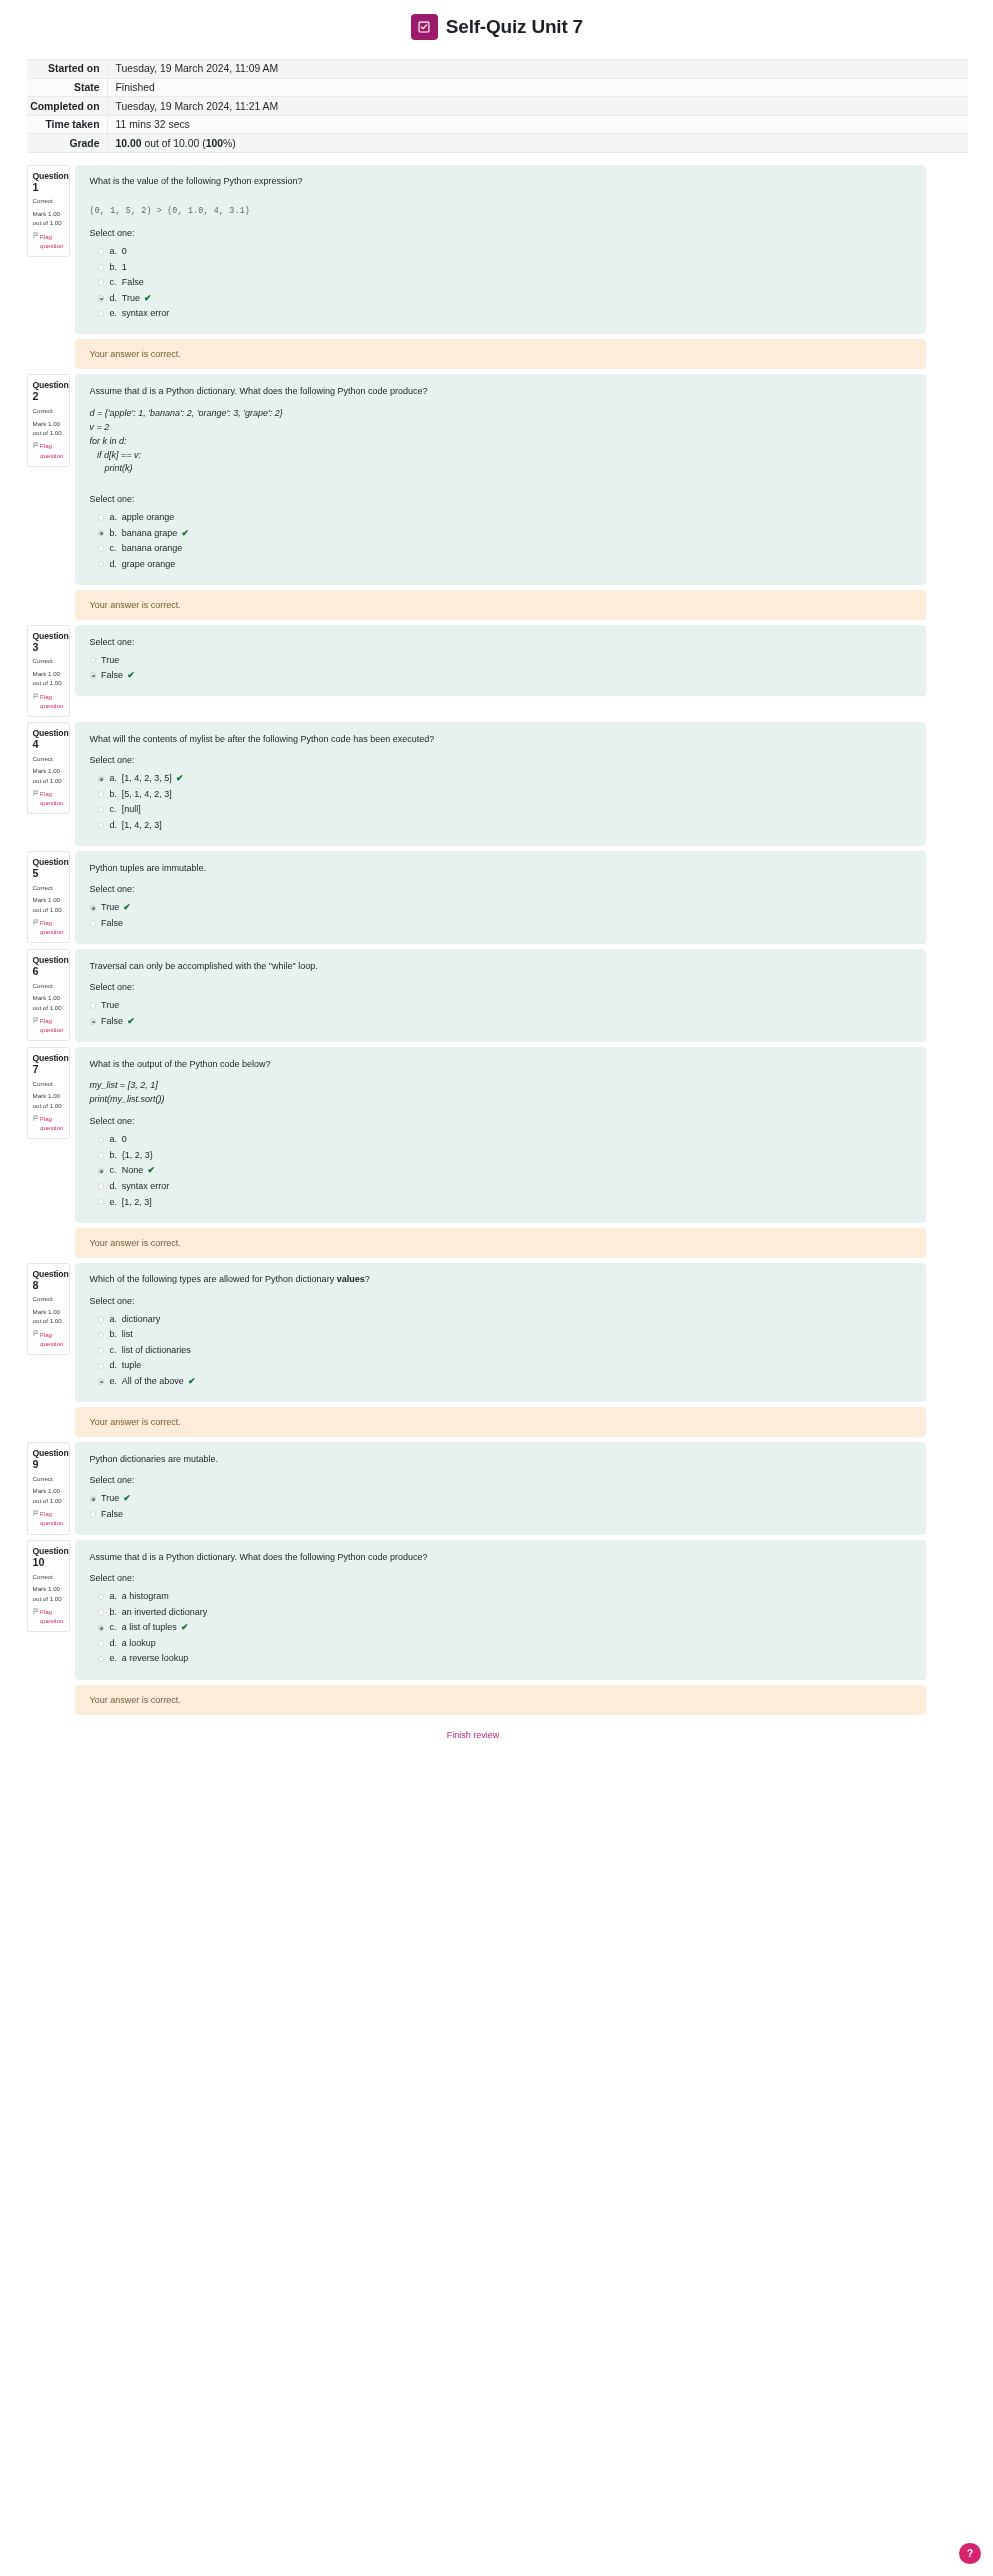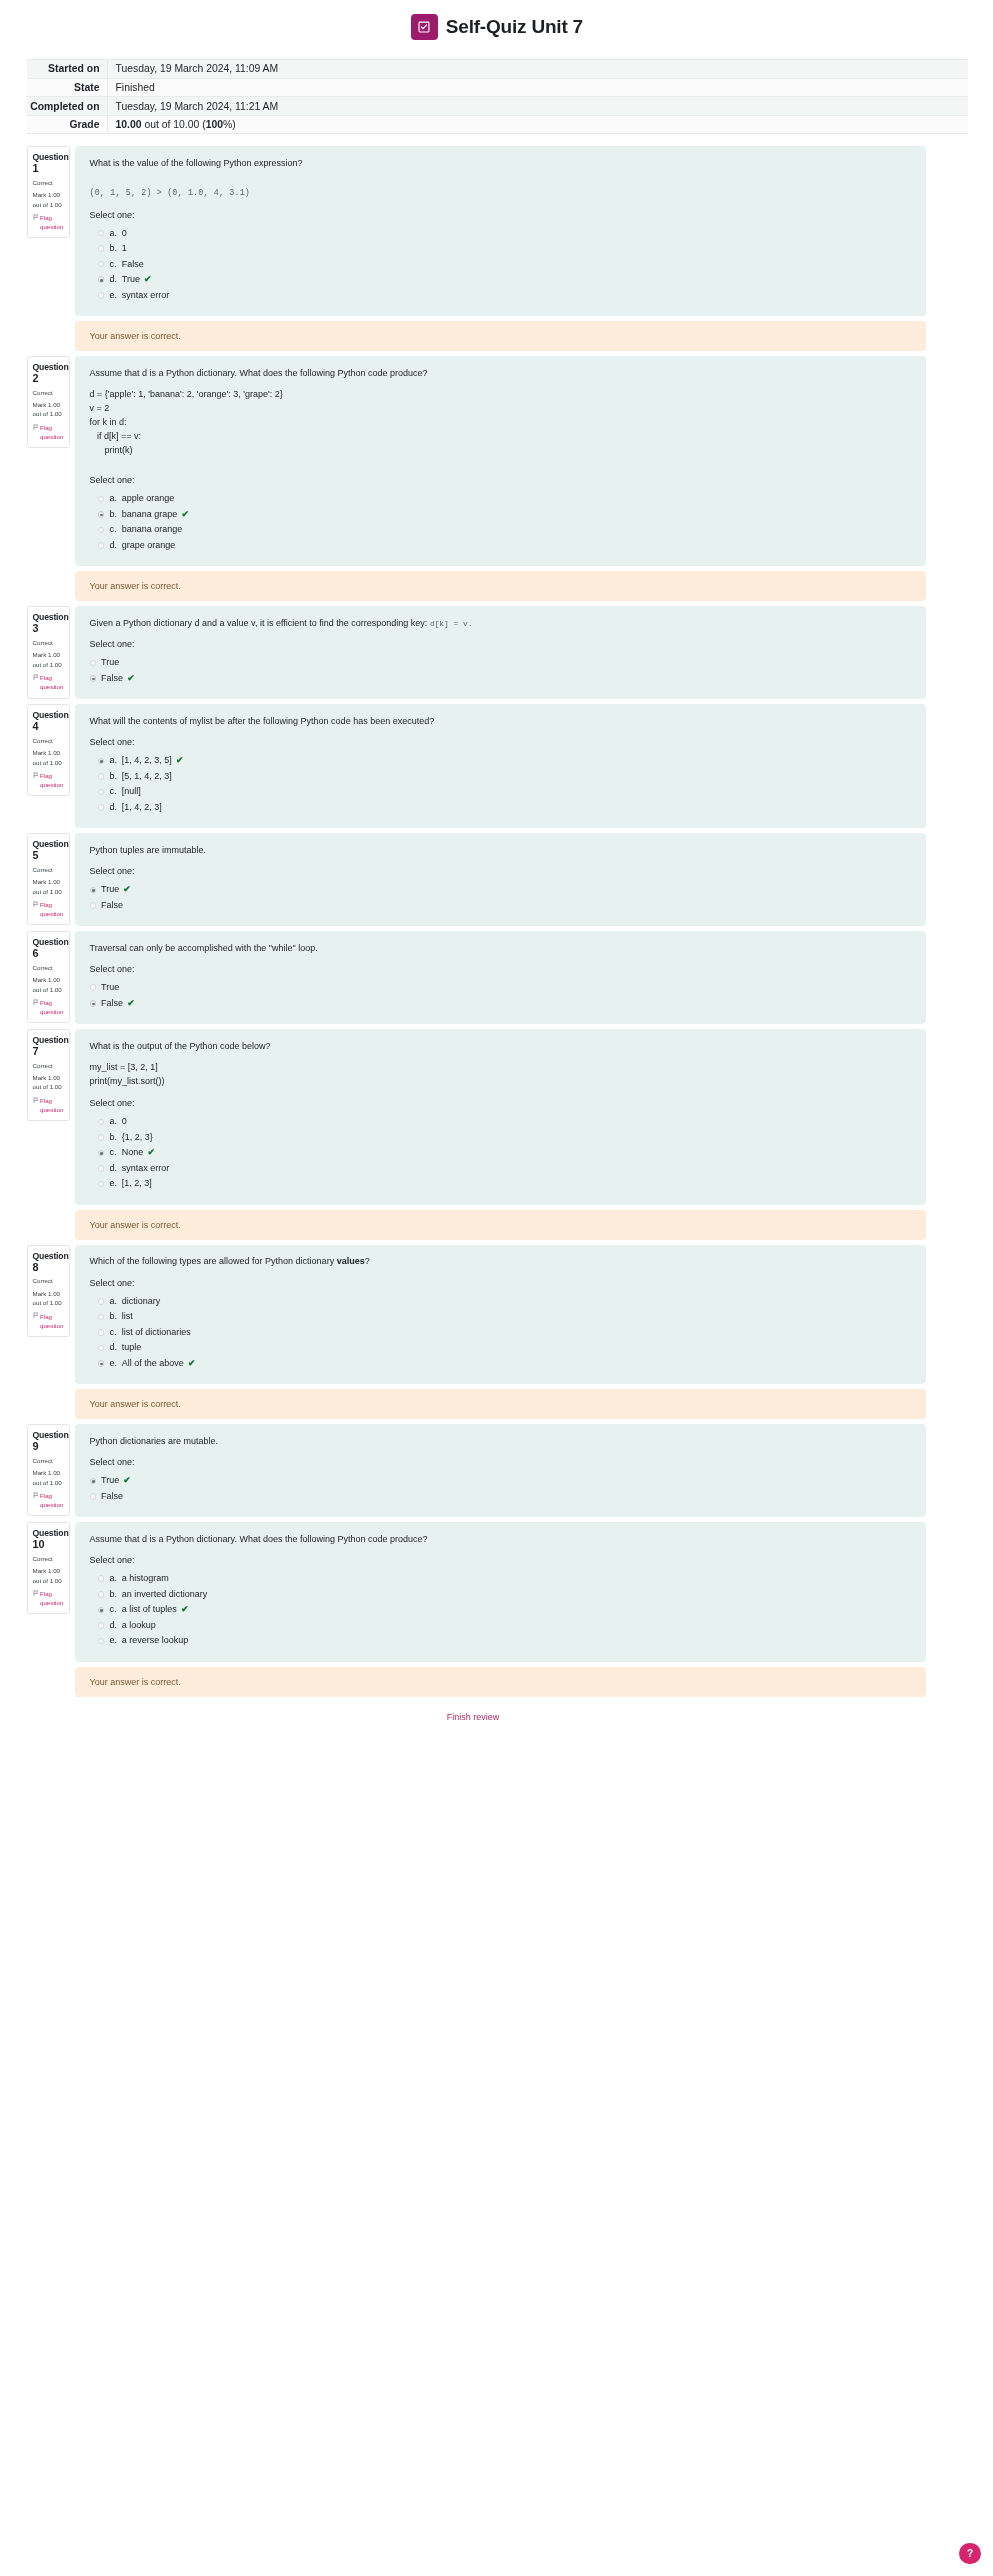--- a/index.html
+++ b/index.html
@@ -136,20 +136,21 @@
     font-family: "Liberation Mono", monospace;
     font-size: 8.3px;
     color: #5e6468;
     margin: 16px 0 9px 0;
     letter-spacing: 0.2px;
   }
   .q-pre {
     margin: 0 0 8.3px 0;
     line-height: 1.55;
     white-space: pre-wrap;
+    font-style: italic;
   }
   .q-gap { height: 8.3px; }
   .select-one { margin: 0 0 3.3px 0; }
 
   .answers { list-style: none; margin: 0; padding: 0; }
   .answers.lettered li { display: flex; align-items: baseline; padding: 0.8px 0 0.8px 8.3px; }
   .answers.plain li { display: flex; align-items: baseline; padding: 0.8px 0 0.8px 0px; }
   .answers li .radio {
     width: 6.6px; height: 6.6px;
     border-radius: 50%;
@@ -241,20 +242,24 @@
       </tr>
       <tr>
         <th>State</th>
         <td>Finished</td>
       </tr>
       <tr>
         <th>Completed on</th>
         <td>Tuesday, 19 March 2024, 11:21 AM</td>
       </tr>
       <tr>
+        <th>Time taken</th>
+        <td>11 mins 32 secs</td>
+      </tr>
+      <tr>
         <th>Grade</th>
         <td><b>10.00</b><span> out of 10.00 (</span><b>100</b><span>%)</span></td>
       </tr>
     </tbody>
 </table>
 
 <div class="quiz-body" id="questions-list">
     <div class="question">
       <div class="q-info">
         <div class="q-no-label">Question</div>
@@ -366,21 +371,20 @@
         <div class="q-flag">
           <svg class="flag-icon" width="5.8" height="6.6" viewBox="0 0 10 12" fill="none" stroke="#7c7f83" stroke-width="1.2">
             <path d="M1.5 11V1"></path>
             <path d="M1.5 1.6h6.8L6.6 4l1.7 2.4H1.5"></path>
           </svg>
           <span class="flag-text">Flag question</span>
         </div>
       </div>
       <div class="q-main">
         <div class="q-content">
-          <p class="q-text"><span>Given a Python dictionary d and a value v, it is efficient to find the corresponding key:</span> <span class="q-code-inline">d[k] = v.</span></p>
           <div class="select-one">Select one:</div>
           <ul class="answers plain">
             <li class="">
               <span class="radio"></span>
               <span class="atext">True</span>
             </li>
             <li class="selected">
               <span class="radio"></span>
               <span class="atext">False</span>
               <span class="tick">✔</span>

